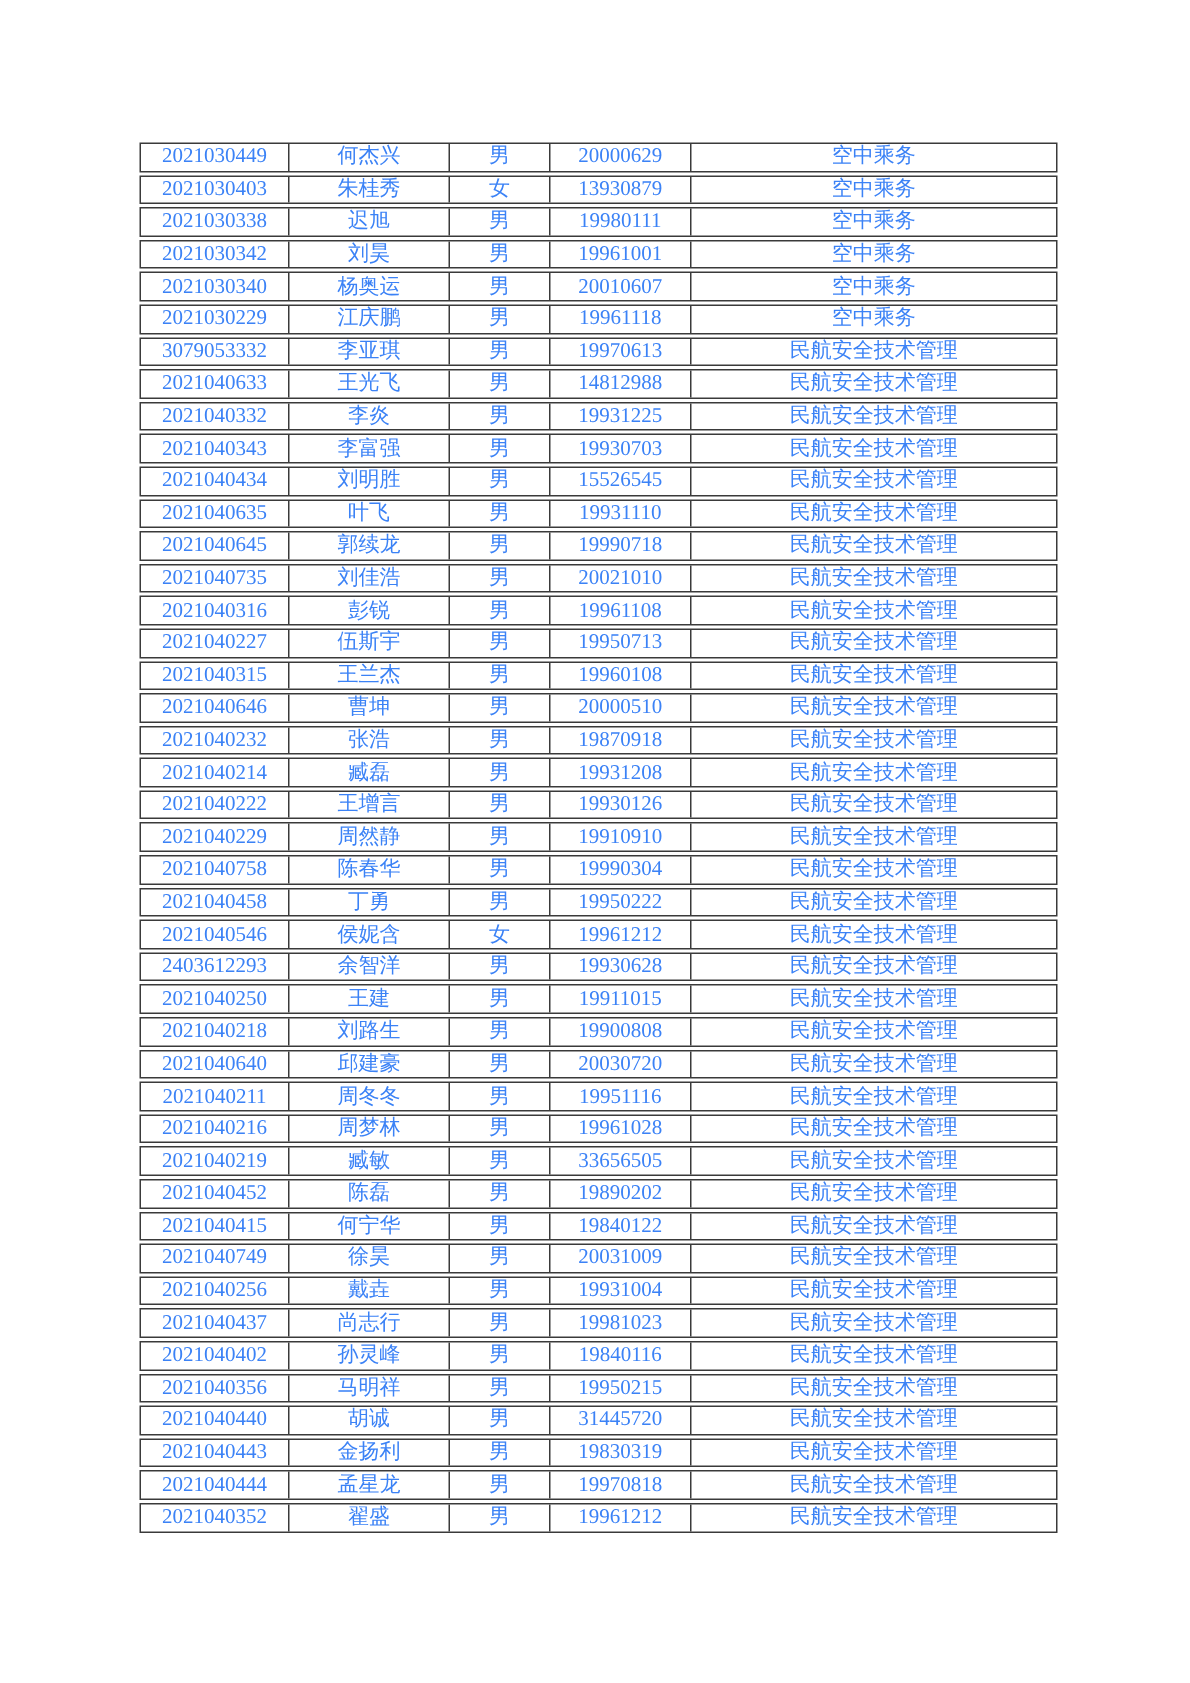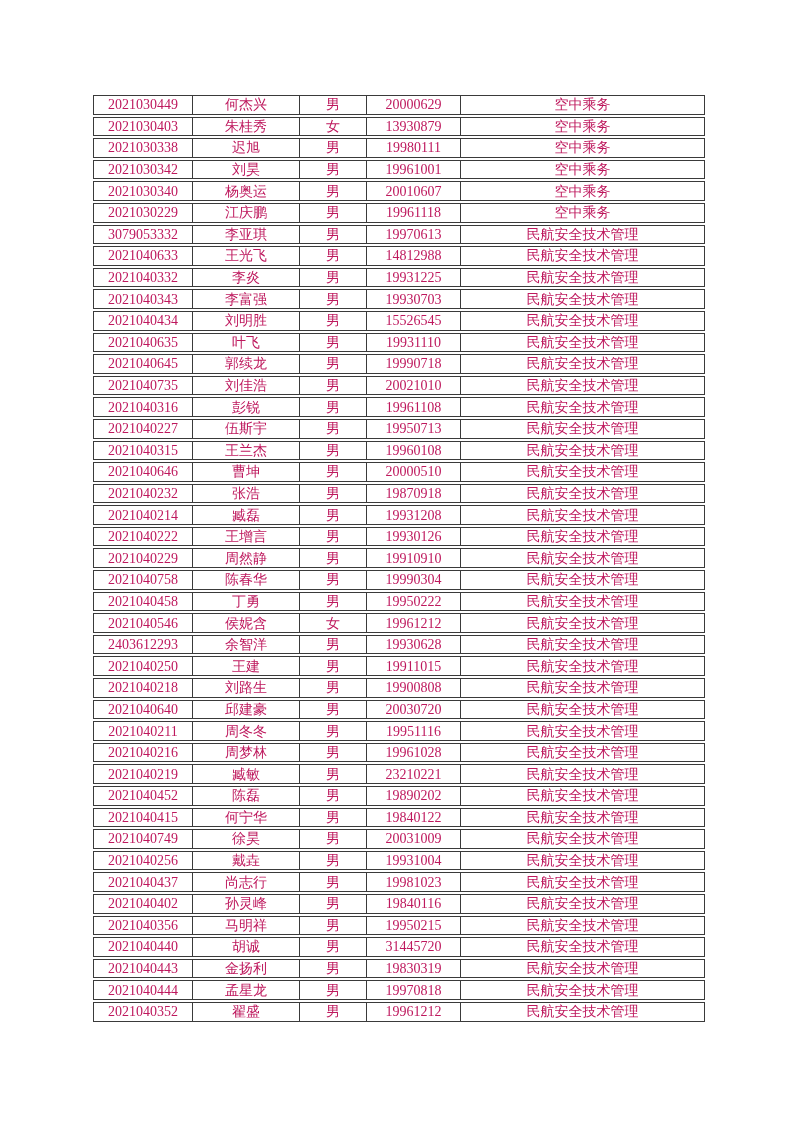--- a/index.html
+++ b/index.html
@@ -7,21 +7,21 @@
     padding: 0;
     background: #ffffff;
   }
   .page {
     position: relative;
     width: 793px;
     height: 1122px;
     background: #ffffff;
     overflow: hidden;
     font-family: "Liberation Serif", "DejaVu Serif", serif;
-    color: #be185d;
+    color: #3b82f6;
   }
   .roster-table {
     position: absolute;
     left: 93px;
     top: 95px;
     width: 612px;
     display: flex;
     flex-direction: column;
     gap: 2px;
   }
@@ -266,21 +266,21 @@
         <div class="cell">2021040216</div>
         <div class="cell">周梦林</div>
         <div class="cell">男</div>
         <div class="cell">19961028</div>
         <div class="cell">民航安全技术管理</div>
       </div>
       <div class="row">
         <div class="cell">2021040219</div>
         <div class="cell">臧敏</div>
         <div class="cell">男</div>
-        <div class="cell">23210221</div>
+        <div class="cell">33656505</div>
         <div class="cell">民航安全技术管理</div>
       </div>
       <div class="row">
         <div class="cell">2021040452</div>
         <div class="cell">陈磊</div>
         <div class="cell">男</div>
         <div class="cell">19890202</div>
         <div class="cell">民航安全技术管理</div>
       </div>
       <div class="row">

